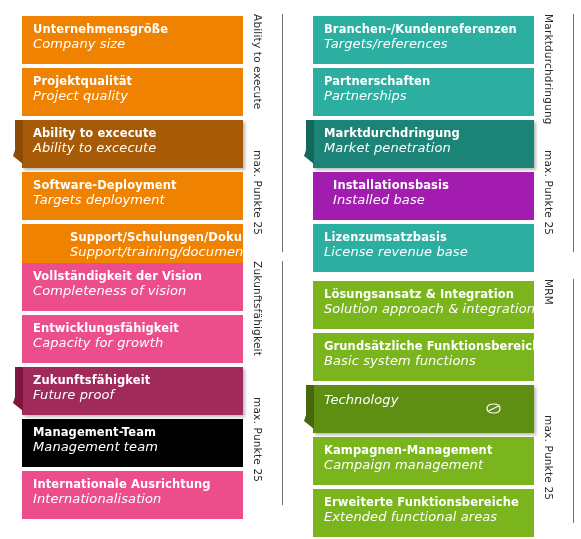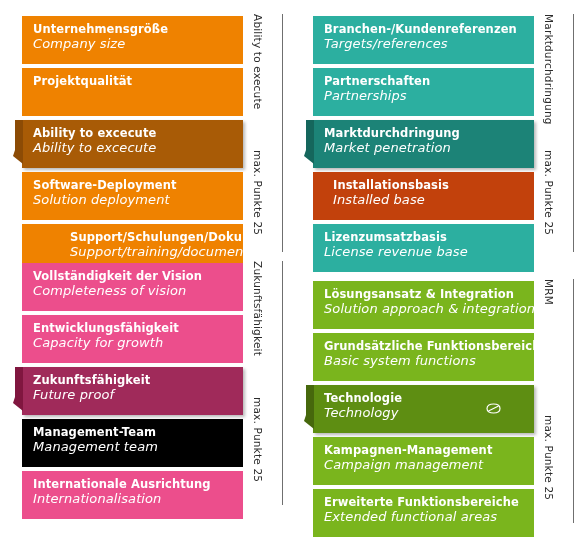--- a/index.html
+++ b/index.html
@@ -96,33 +96,34 @@
 <div class="grid">
 
   <div class="quadrant" id="q-ability">
     <div class="bars">
       <div class="bar" style="background: rgb(239, 130, 0);">
         <div class="title">Unternehmensgröße</div>
         <div class="subtitle">Company size</div>
       </div>
       <div class="bar" style="background: rgb(239, 130, 0);">
         <div class="title">Projektqualität</div>
+        <div class="subtitle">Project quality</div>
       </div>
       <div class="bar highlight" style="background: rgb(168, 91, 6);">
         <div class="arrow">
           <svg width="10" height="56" viewBox="0 0 10 56">
               <polygon points="10,0 10,44 0,36 2,30 2,0" fill="#8C4B05"></polygon>
             </svg>
         </div>
         <div class="title">Ability to excecute</div>
         <div class="subtitle">Ability to excecute</div>
       </div>
       <div class="bar" style="background: rgb(239, 130, 0);">
         <div class="title">Software-Deployment</div>
-        <div class="subtitle">Solution deployment</div>
+        <div class="subtitle">Targets deployment</div>
       </div>
       <div class="bar" style="background: rgb(239, 130, 0); padding-left: 48px;">
         <div class="title">Support/Schulungen/Doku</div>
         <div class="subtitle">Support/training/documentation</div>
       </div>
     </div>
     <div class="side">
       <div class="vlabel axis-name" style="color: rgb(43, 43, 43);">Ability to execute</div>
       <div class="vlabel points" style="color: rgb(43, 43, 43);">max. Punkte 25</div>
     </div>
@@ -141,21 +142,21 @@
       </div>
       <div class="bar highlight" style="background: rgb(28, 131, 119);">
         <div class="arrow">
           <svg width="10" height="56" viewBox="0 0 10 56">
               <polygon points="10,0 10,44 0,36 2,30 2,0" fill="#15665C"></polygon>
             </svg>
         </div>
         <div class="title">Marktdurchdringung</div>
         <div class="subtitle">Market penetration</div>
       </div>
-      <div class="bar" style="background: #c2410c; padding-left: 20px;">
+      <div class="bar" style="background: #a21caf; padding-left: 20px;">
         <div class="title">Installationsbasis</div>
         <div class="subtitle">Installed base</div>
       </div>
       <div class="bar" style="background: rgb(44, 175, 160);">
         <div class="title">Lizenzumsatzbasis</div>
         <div class="subtitle">License revenue base</div>
       </div>
     </div>
     <div class="side">
       <div class="vlabel axis-name" style="color: rgb(43, 43, 43);">Marktdurchdringung</div>
@@ -208,21 +209,20 @@
       <div class="bar" style="background: rgb(122, 181, 29);">
         <div class="title">Grundsätzliche Funktionsbereiche</div>
         <div class="subtitle">Basic system functions</div>
       </div>
       <div class="bar highlight" style="background: rgb(94, 142, 18);">
         <div class="arrow">
           <svg width="10" height="56" viewBox="0 0 10 56">
               <polygon points="10,0 10,44 0,36 2,30 2,0" fill="#46680C"></polygon>
             </svg>
         </div>
-        <div class="title">Technologie</div>
         <div class="subtitle">Technology</div>
         <div class="leaf-icon">
           <svg width="17" height="11" viewBox="0 0 17 11">
             <path d="M2 5.5 C2 2 5 1 8.5 1 C12 1 15 2 15 5.5 C15 9 12 10 8.5 10 C5 10 2 9 2 5.5 Z" fill="none" stroke="#ffffff" stroke-width="1.2"></path>
             <line x1="3.5" y1="8" x2="13.5" y2="3" stroke="#ffffff" stroke-width="1.2"></line>
           </svg>
         </div>
       </div>
       <div class="bar" style="background: rgb(122, 181, 29);">
         <div class="title">Kampagnen-Management</div>

